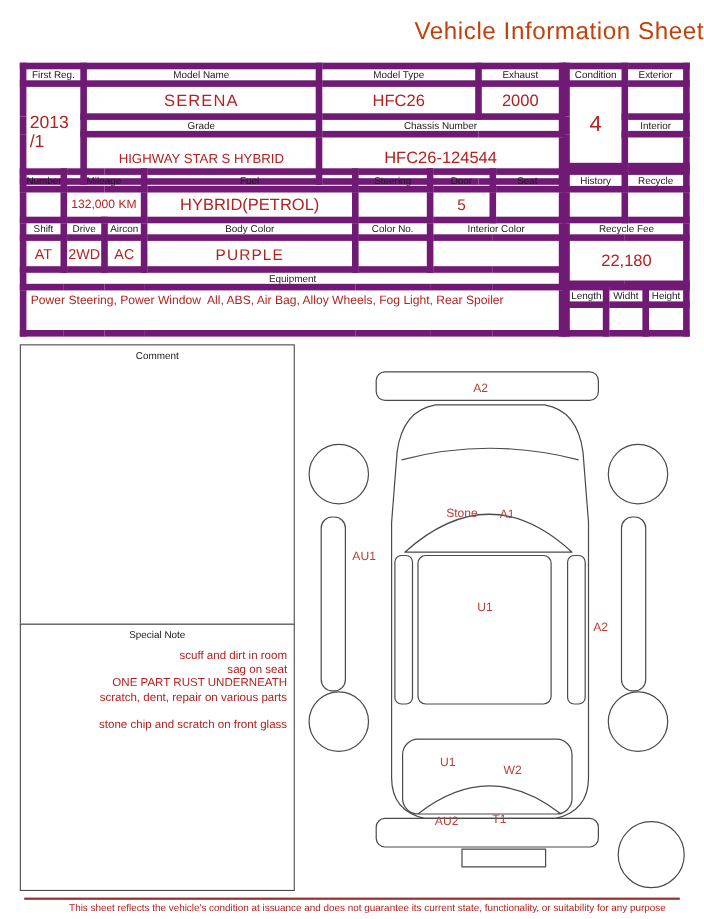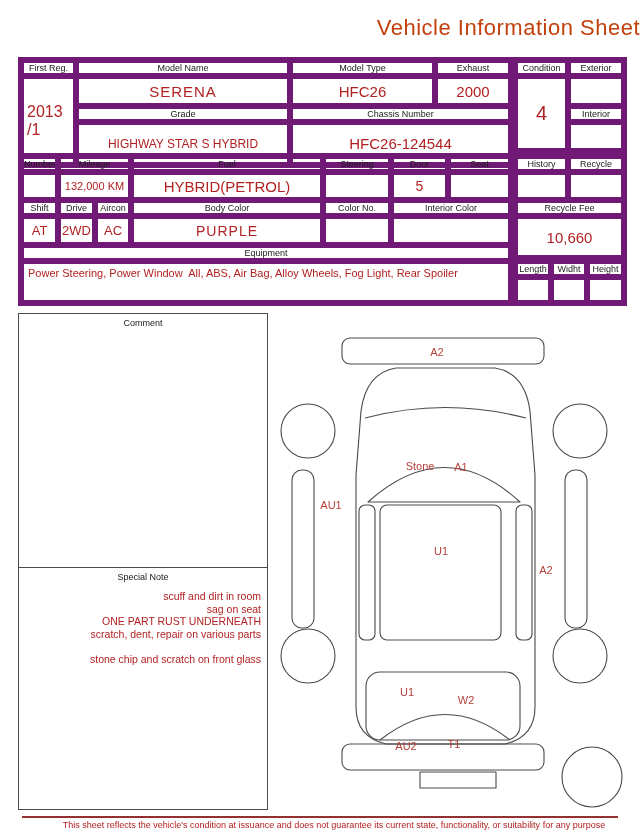--- a/index.html
+++ b/index.html
@@ -181,21 +181,21 @@
     <th>Recycle</th>
   </tr>
   <tr style="height:28px">
     <td></td>
     <td></td>
   </tr>
   <tr style="height:15px">
     <th colspan="2">Recycle Fee</th>
   </tr>
   <tr style="height:42px">
-    <td colspan="2" class="v-15">10,660</td>
+    <td colspan="2" class="v-15">22,180</td>
   </tr>
 </tbody>
   </table>
 
 <table id="tbl-dims">
   <colgroup>
       <col style="width:36px">
       <col style="width:36px">
       <col style="width:37px">
     </colgroup>

